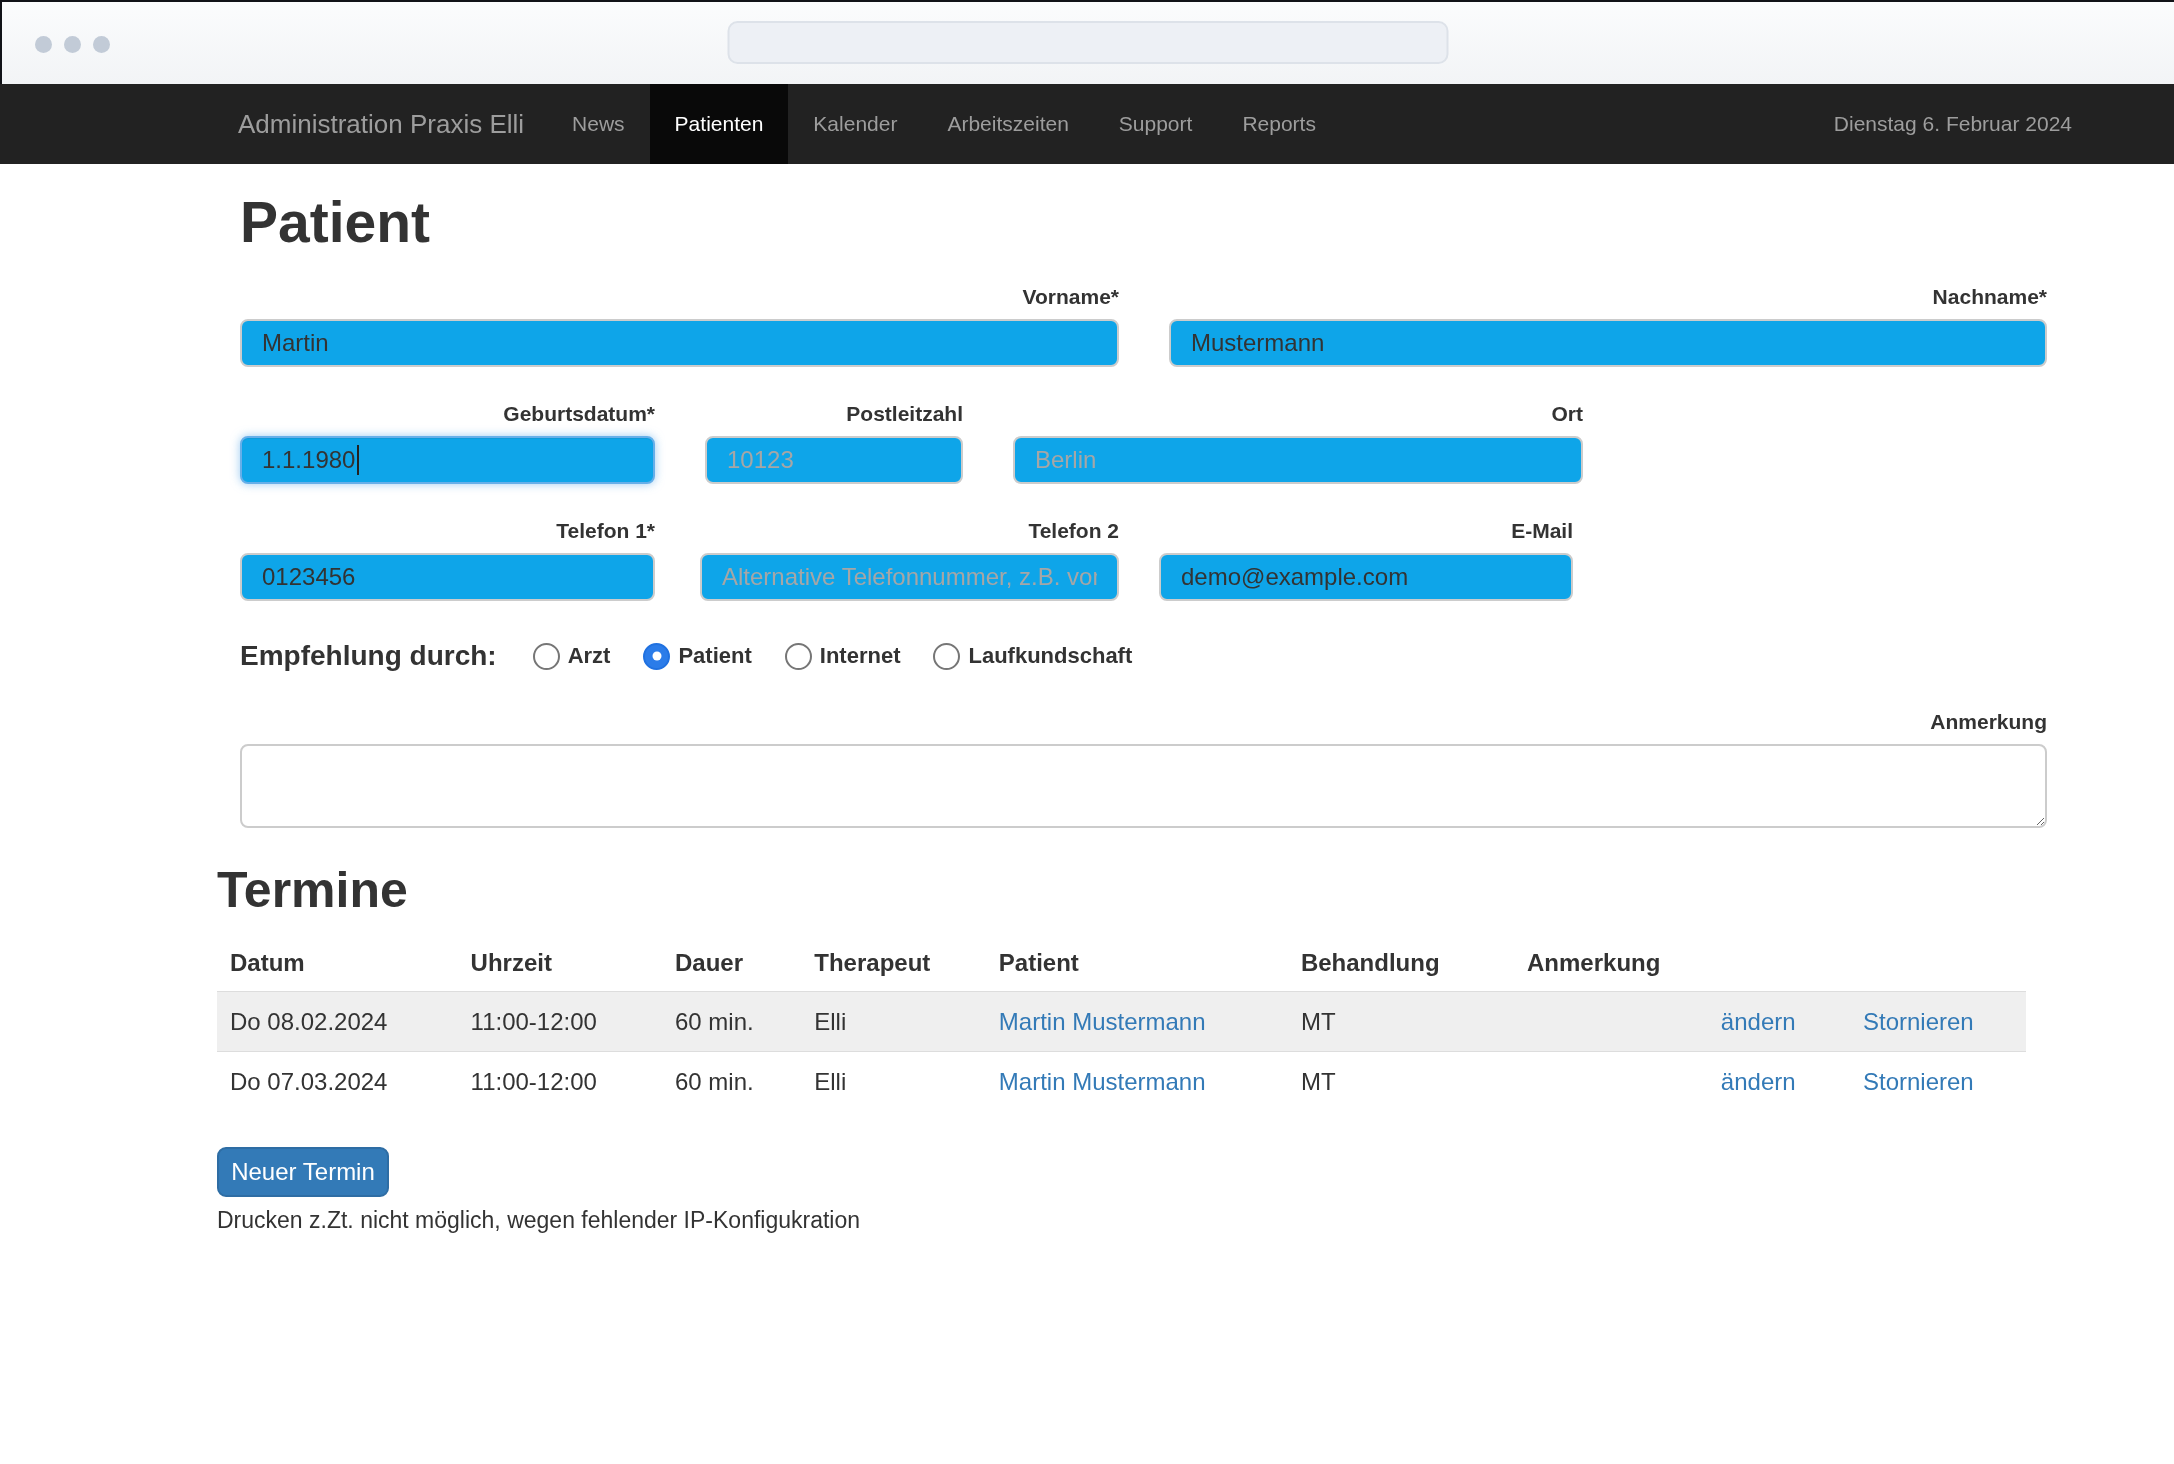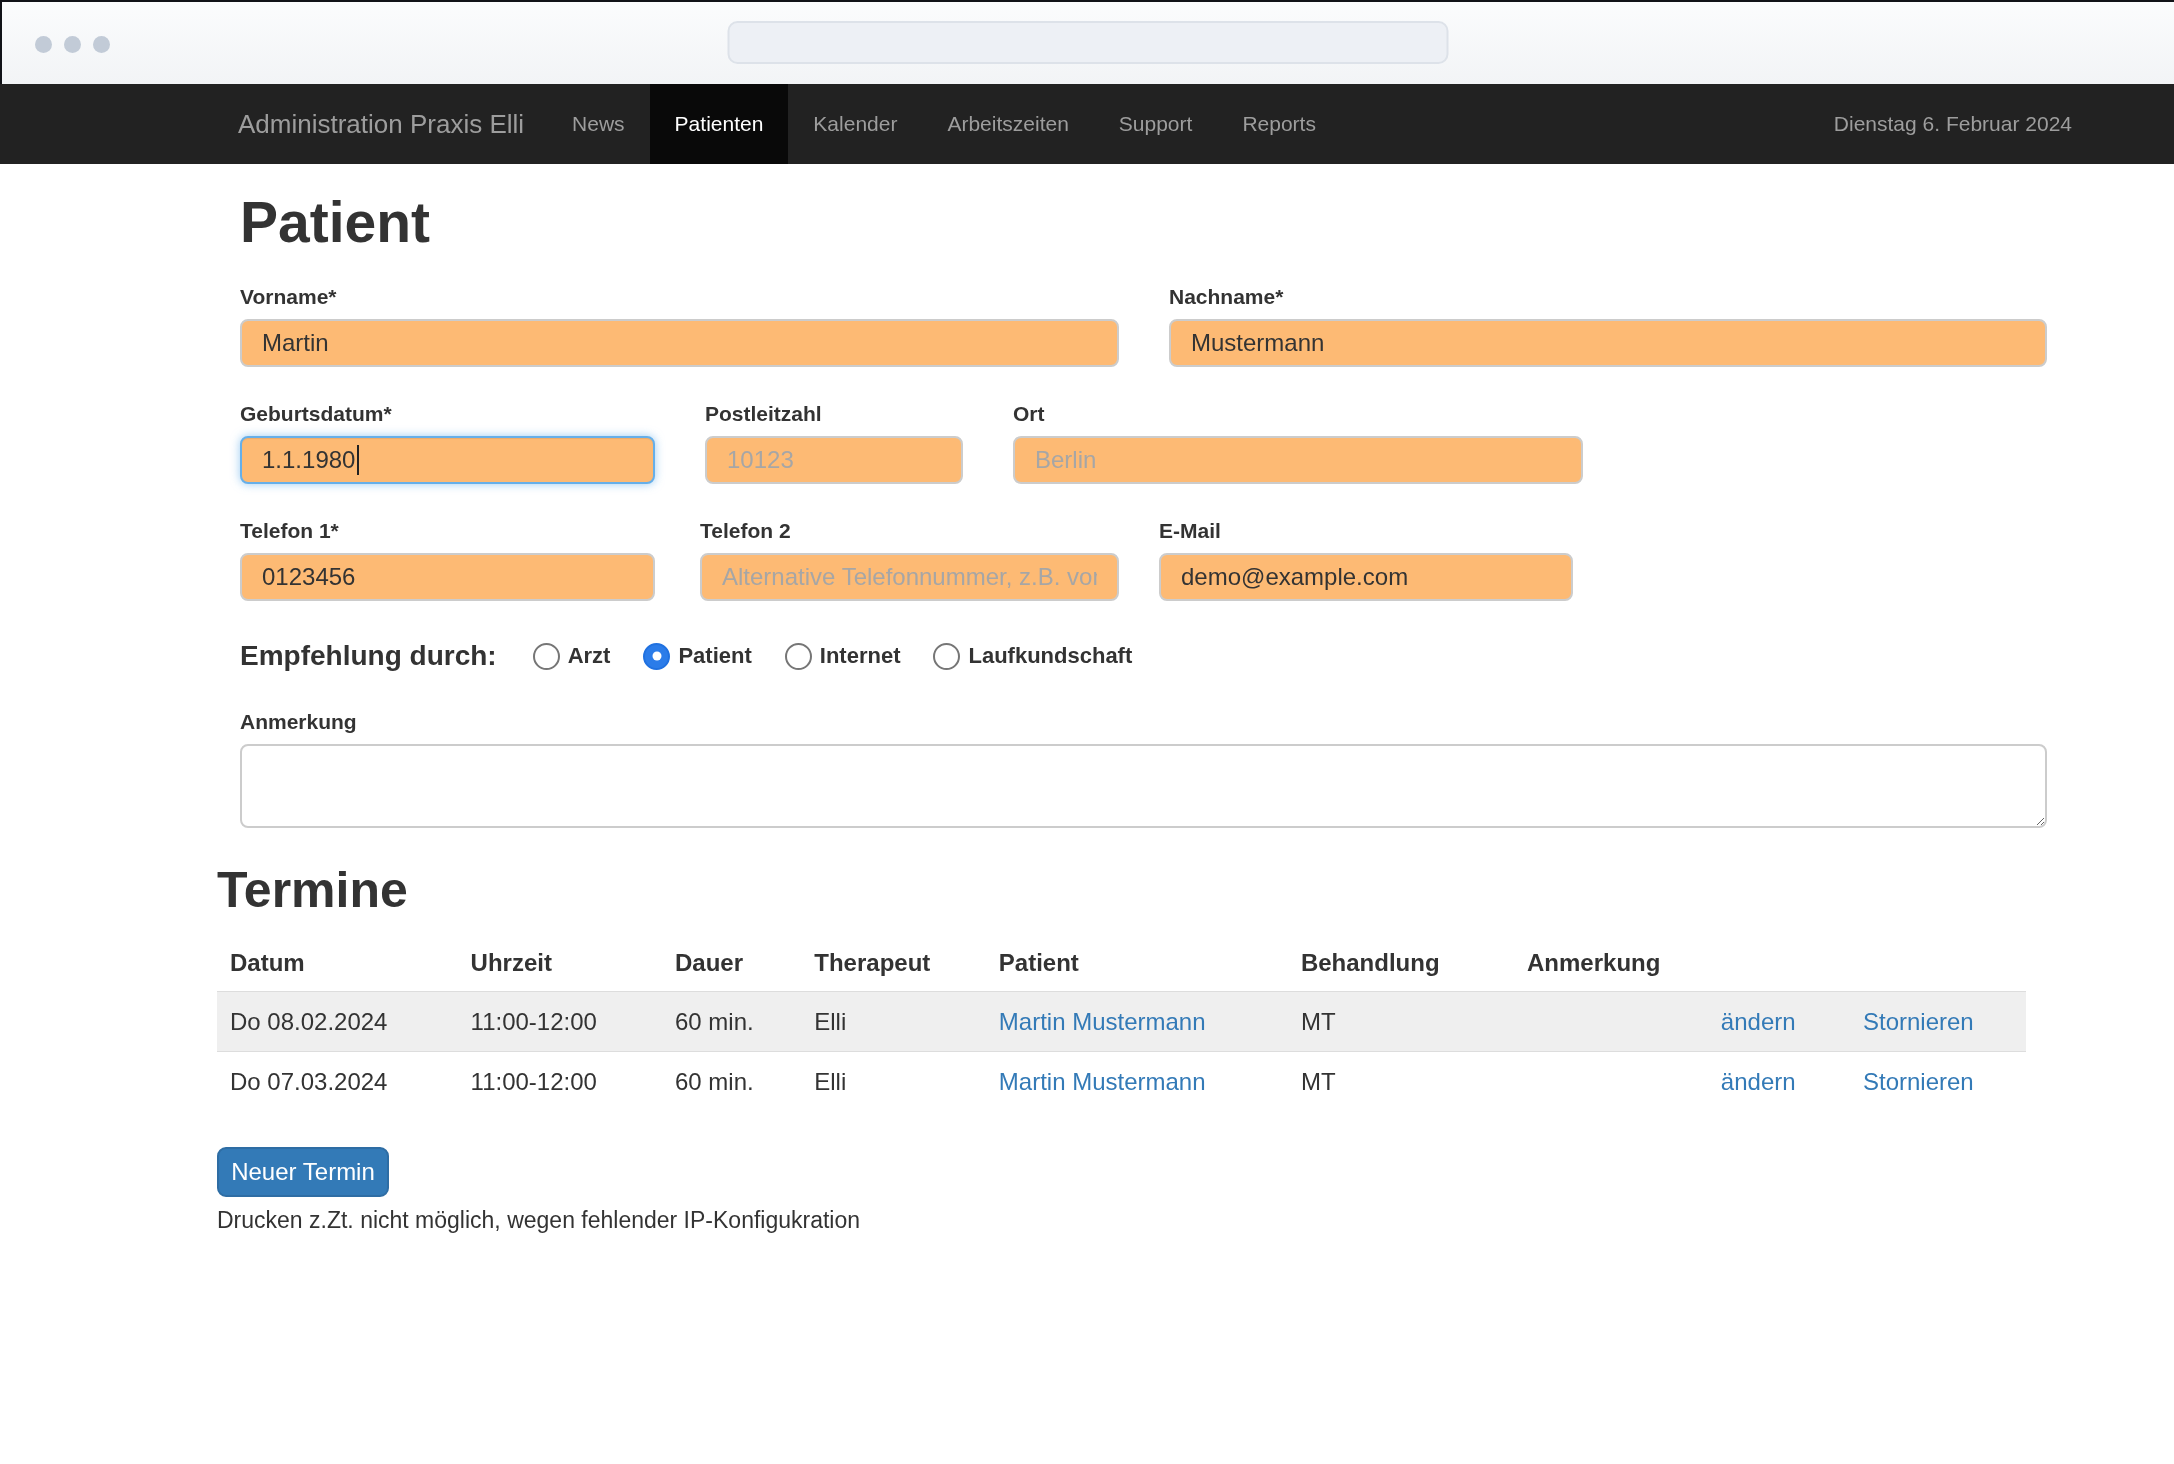--- a/index.html
+++ b/index.html
@@ -51,28 +51,28 @@
   }
   .nav-item.active { background: #090909; color: #ffffff; }
   .nav-date { margin-left: auto; margin-right: 102px; line-height: 80px; white-space: nowrap; }
 
   
   .form-section { margin: 0 127px 0 240px; }
   .page-title { font-size: 57px; font-weight: bold; color: #333; margin: 25px 0 30px; }
 
   .form-row { display: flex; margin-bottom: 35px; }
   .fcol { display: flex; flex-direction: column; }
-  label.flabel { font-size: 21px; font-weight: bold; margin-bottom: 10px; color: #333; }
+  label.flabel { font-size: 21px; font-weight: bold; margin-bottom: 10px; color: #333; text-align: right; }
 
   .tb {
     height: 48px; width: 100%;
     border: 2px solid #cccccc; border-radius: 8px;
     font-size: 24px; color: #333; padding: 16px 20px;
     font-family: "Liberation Sans", "DejaVu Sans", sans-serif;
-    background: #fdba74; outline: none;
+    background: #0ea5e9; outline: none;
   }
   .tb::placeholder { color: #a6a6a6; opacity: 1; }
   .tb-div { display: flex; align-items: center; }
   .tb.focused {
     border-color: #66afe9;
     box-shadow: inset 0 1px 1px rgba(0,0,0,.075), 0 0 10px rgba(102,175,233,.65);
   }
   .caret { display: inline-block; width: 2px; height: 30px; background: #222; margin-left: 2px; }
 
   

